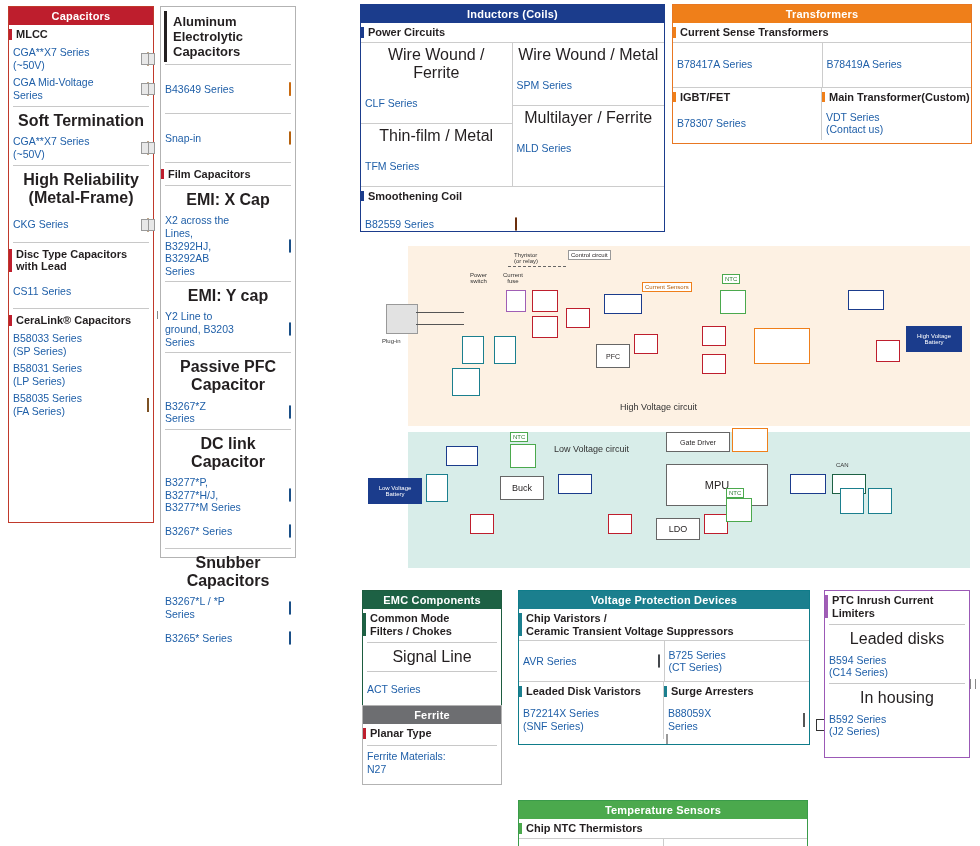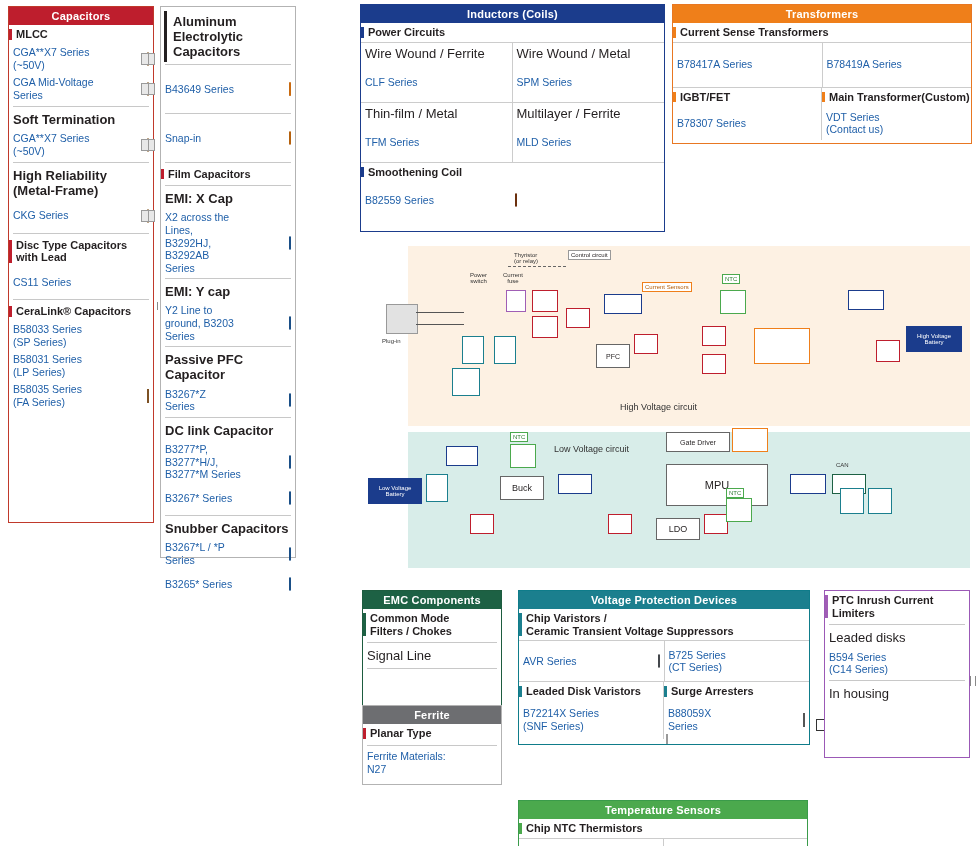--- a/index.html
+++ b/index.html
@@ -38,21 +38,21 @@
   }
   .sect:before{
     content:"";position:absolute;left:0;top:4px;bottom:4px;width:3px;background:#be1e2d;
   }
   .sect.blue:before{background:#1b3c8c;}
   .sect.orange:before{background:#ef7f1a;}
   .sect.green:before{background:#4ba94d;}
   .sect.teal:before{background:#1b7f8e;}
   .sect.dgreen:before{background:#1d6144;}
   .sect.purple:before{background:#a05eb5;}
-  .plain{font-weight:normal;font-size:13px;padding:3px 4px;}
+  .plain{font-weight:normal;font-size:16px;padding:3px 4px;text-align:center;}
   .hr{height:1px;background:#c8c8c8;margin:2px 4px;}
   .row{display:flex;align-items:center;justify-content:space-between;padding:2px 4px;min-height:26px;gap:43px;}
   .lnk{color:#1f5fa8;font-size:10.5px;line-height:1.2;text-decoration:none;cursor:pointer;}
   .thumb{flex:0 0 auto;margin-left:4px;}
   .mlcc{width:30px;height:22px;background:linear-gradient(#d8b487,#b07f49);border:1px solid #8a5f2f;border-radius:2px;position:relative;}
   .mlcc:before,.mlcc:after{content:"";position:absolute;top:0;bottom:0;width:6px;background:#e8e8e8;border:1px solid #9a9a9a;}
   .mlcc:before{left:-1px;}.mlcc:after{right:-1px;}
   .mlcc.soft{background:linear-gradient(#cfd3d6,#9aa1a6);}
   .mlcc.tan{background:linear-gradient(#e0bb8d,#bb8a52);}
   .discap{width:22px;height:24px;background:#2b6cb8;border-radius:50% 50% 45% 45%;position:relative;}
@@ -367,20 +367,24 @@
   <div class="compbox teal" style="left:432px;top:242px;width:22px;height:24px;"></div>
 </div>
 
 <div class="panel bdr-dgreen" style="left:362px;top:590px;width:140px;height:142px;">
   <div class="panel-hdr hdr-dgreen">EMC Components</div>
   <div class="sect dgreen" style="white-space:pre-line">Common Mode
 Filters / Chokes</div>
   <div class="hr"></div>
   <div class="plain">Signal Line</div>
   <div class="hr"></div>
+  <div class="row">
+    <span class="lnk">ACT Series</span>
+    <span class="thumb"><span class="chokeblk"></span></span>
+  </div>
 </div>
 
 <div class="panel bdr-grey" style="left:362px;top:705px;width:140px;height:80px;">
   <div class="panel-hdr hdr-dgrey">Ferrite</div>
   <div class="sect" style="border:0">Planar Type</div>
   <div class="hr"></div>
   <div class="row">
     <span class="lnk" style="white-space:pre-line">Ferrite Materials:
 N27</span>
     <span class="thumb"><span class="ferritebar"></span></span>
@@ -442,13 +446,18 @@
 Limiters</div>
   <div class="hr"></div>
   <div class="plain">Leaded disks</div>
   <div class="row">
     <span class="lnk" style="white-space:pre-line">B594 Series
 (C14 Series)</span>
     <span class="thumb"><span class="ptcdisk"></span></span>
   </div>
   <div class="hr"></div>
   <div class="plain">In housing</div>
+  <div class="row">
+    <span class="lnk" style="white-space:pre-line">B592 Series
+(J2 Series)</span>
+    <span class="thumb"><span class="ptchouse"></span></span>
+  </div>
 </div>
 
 </body></html>

